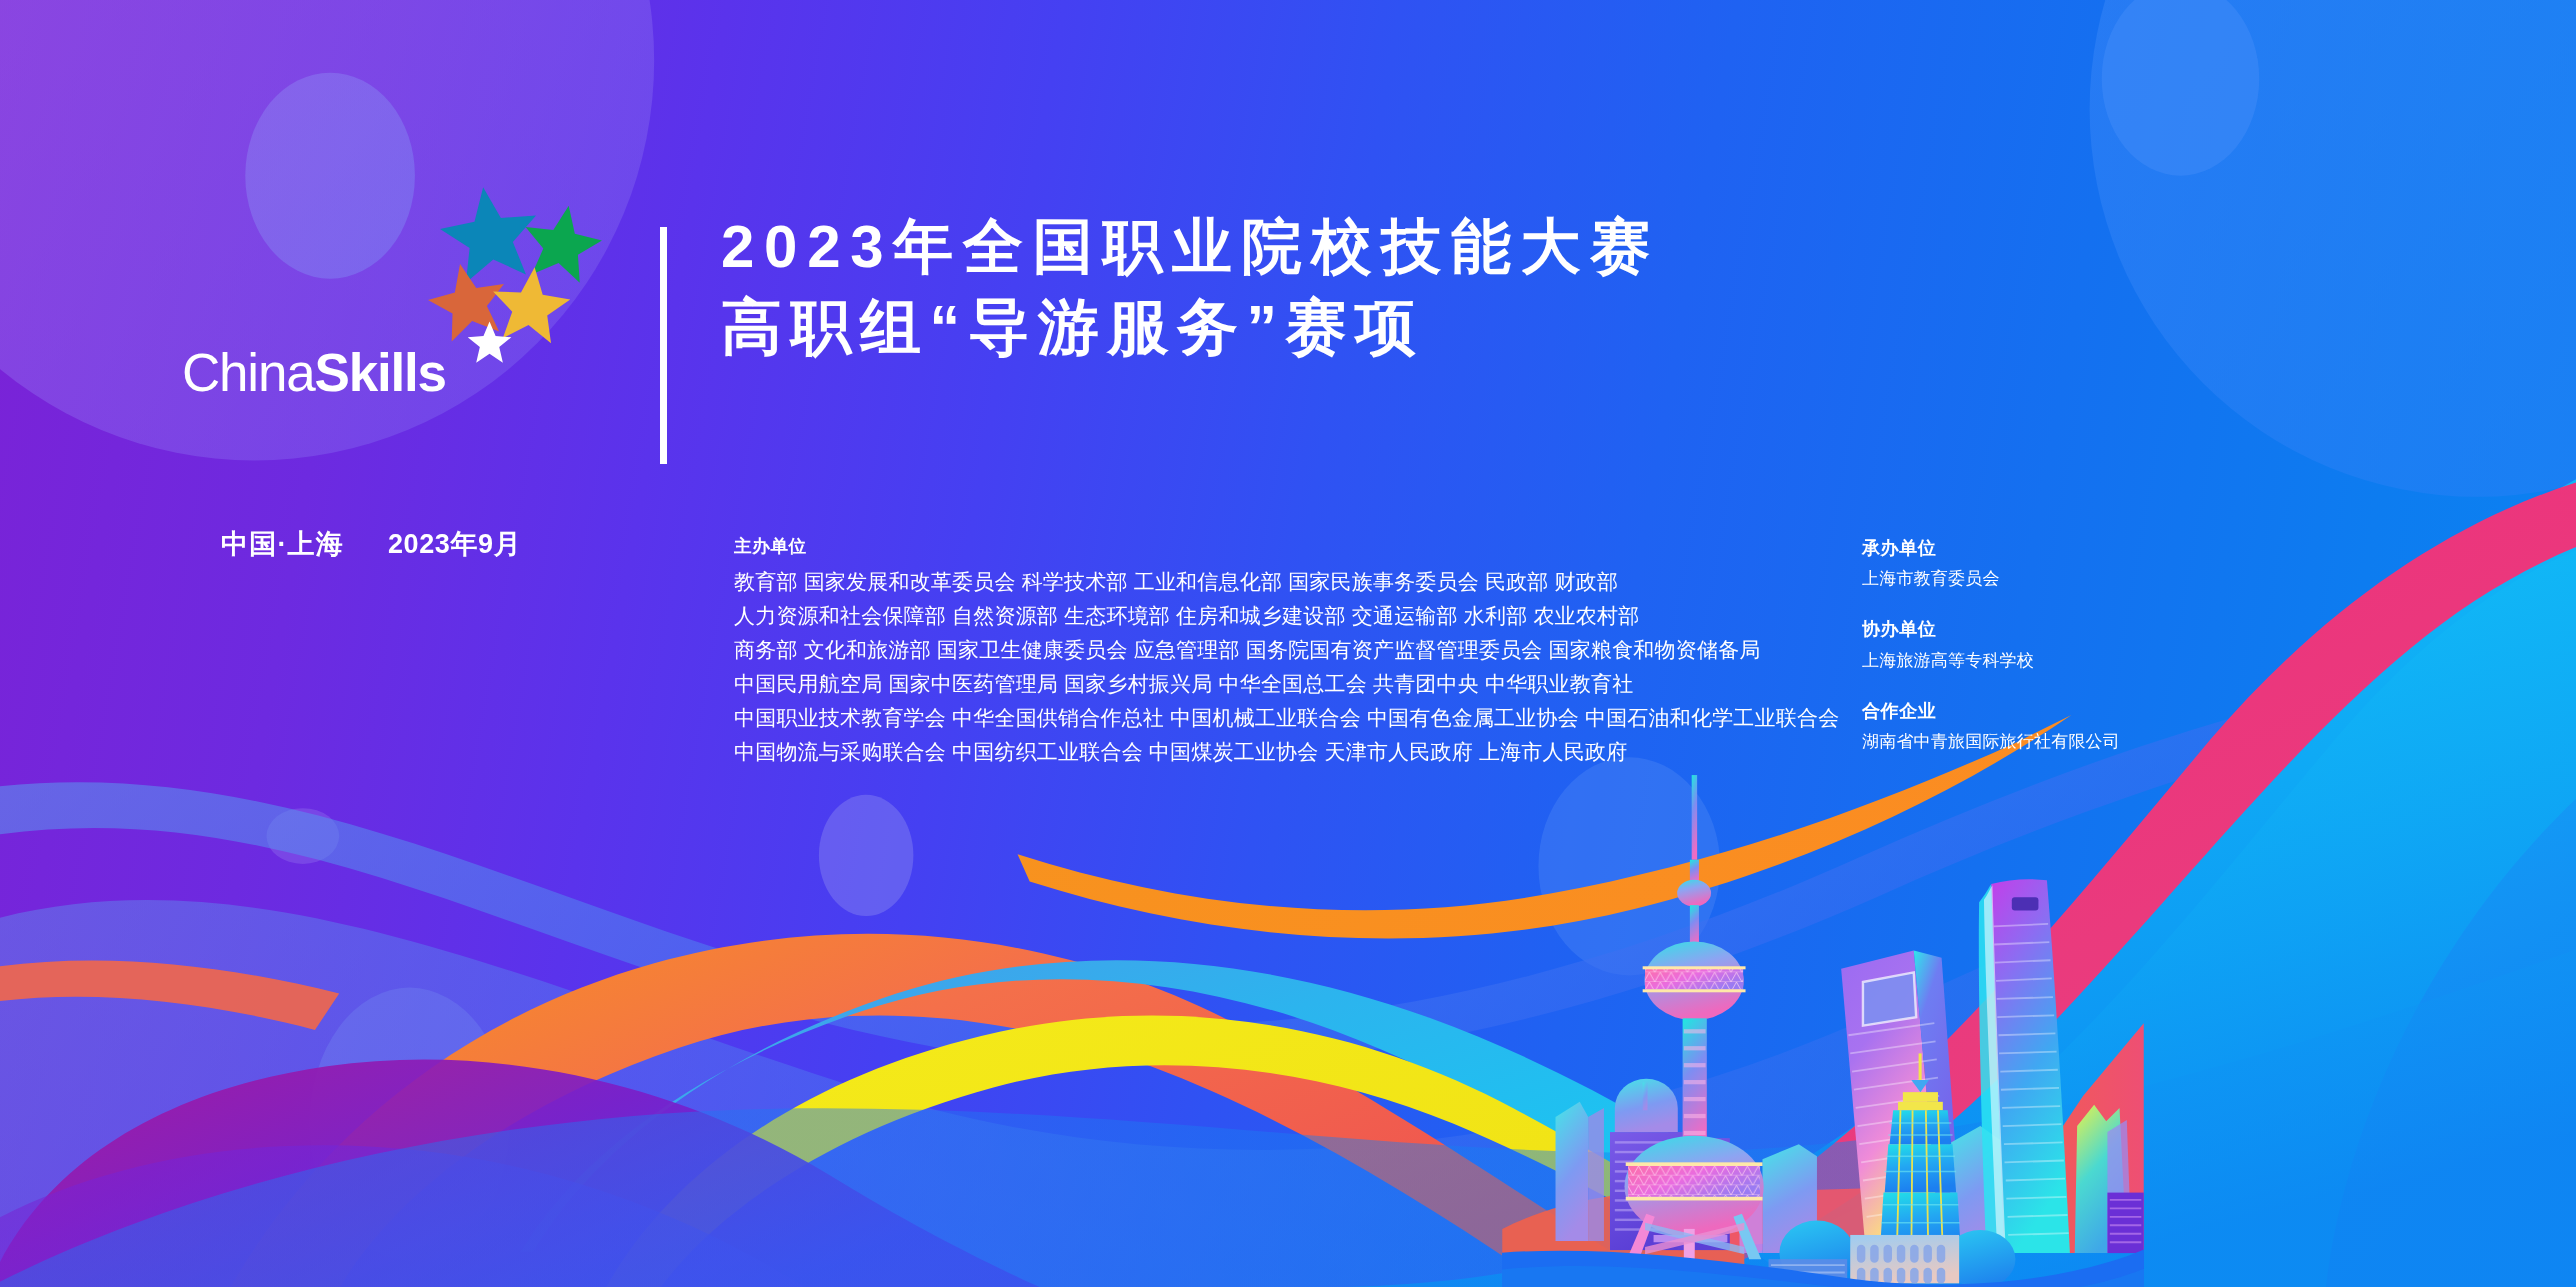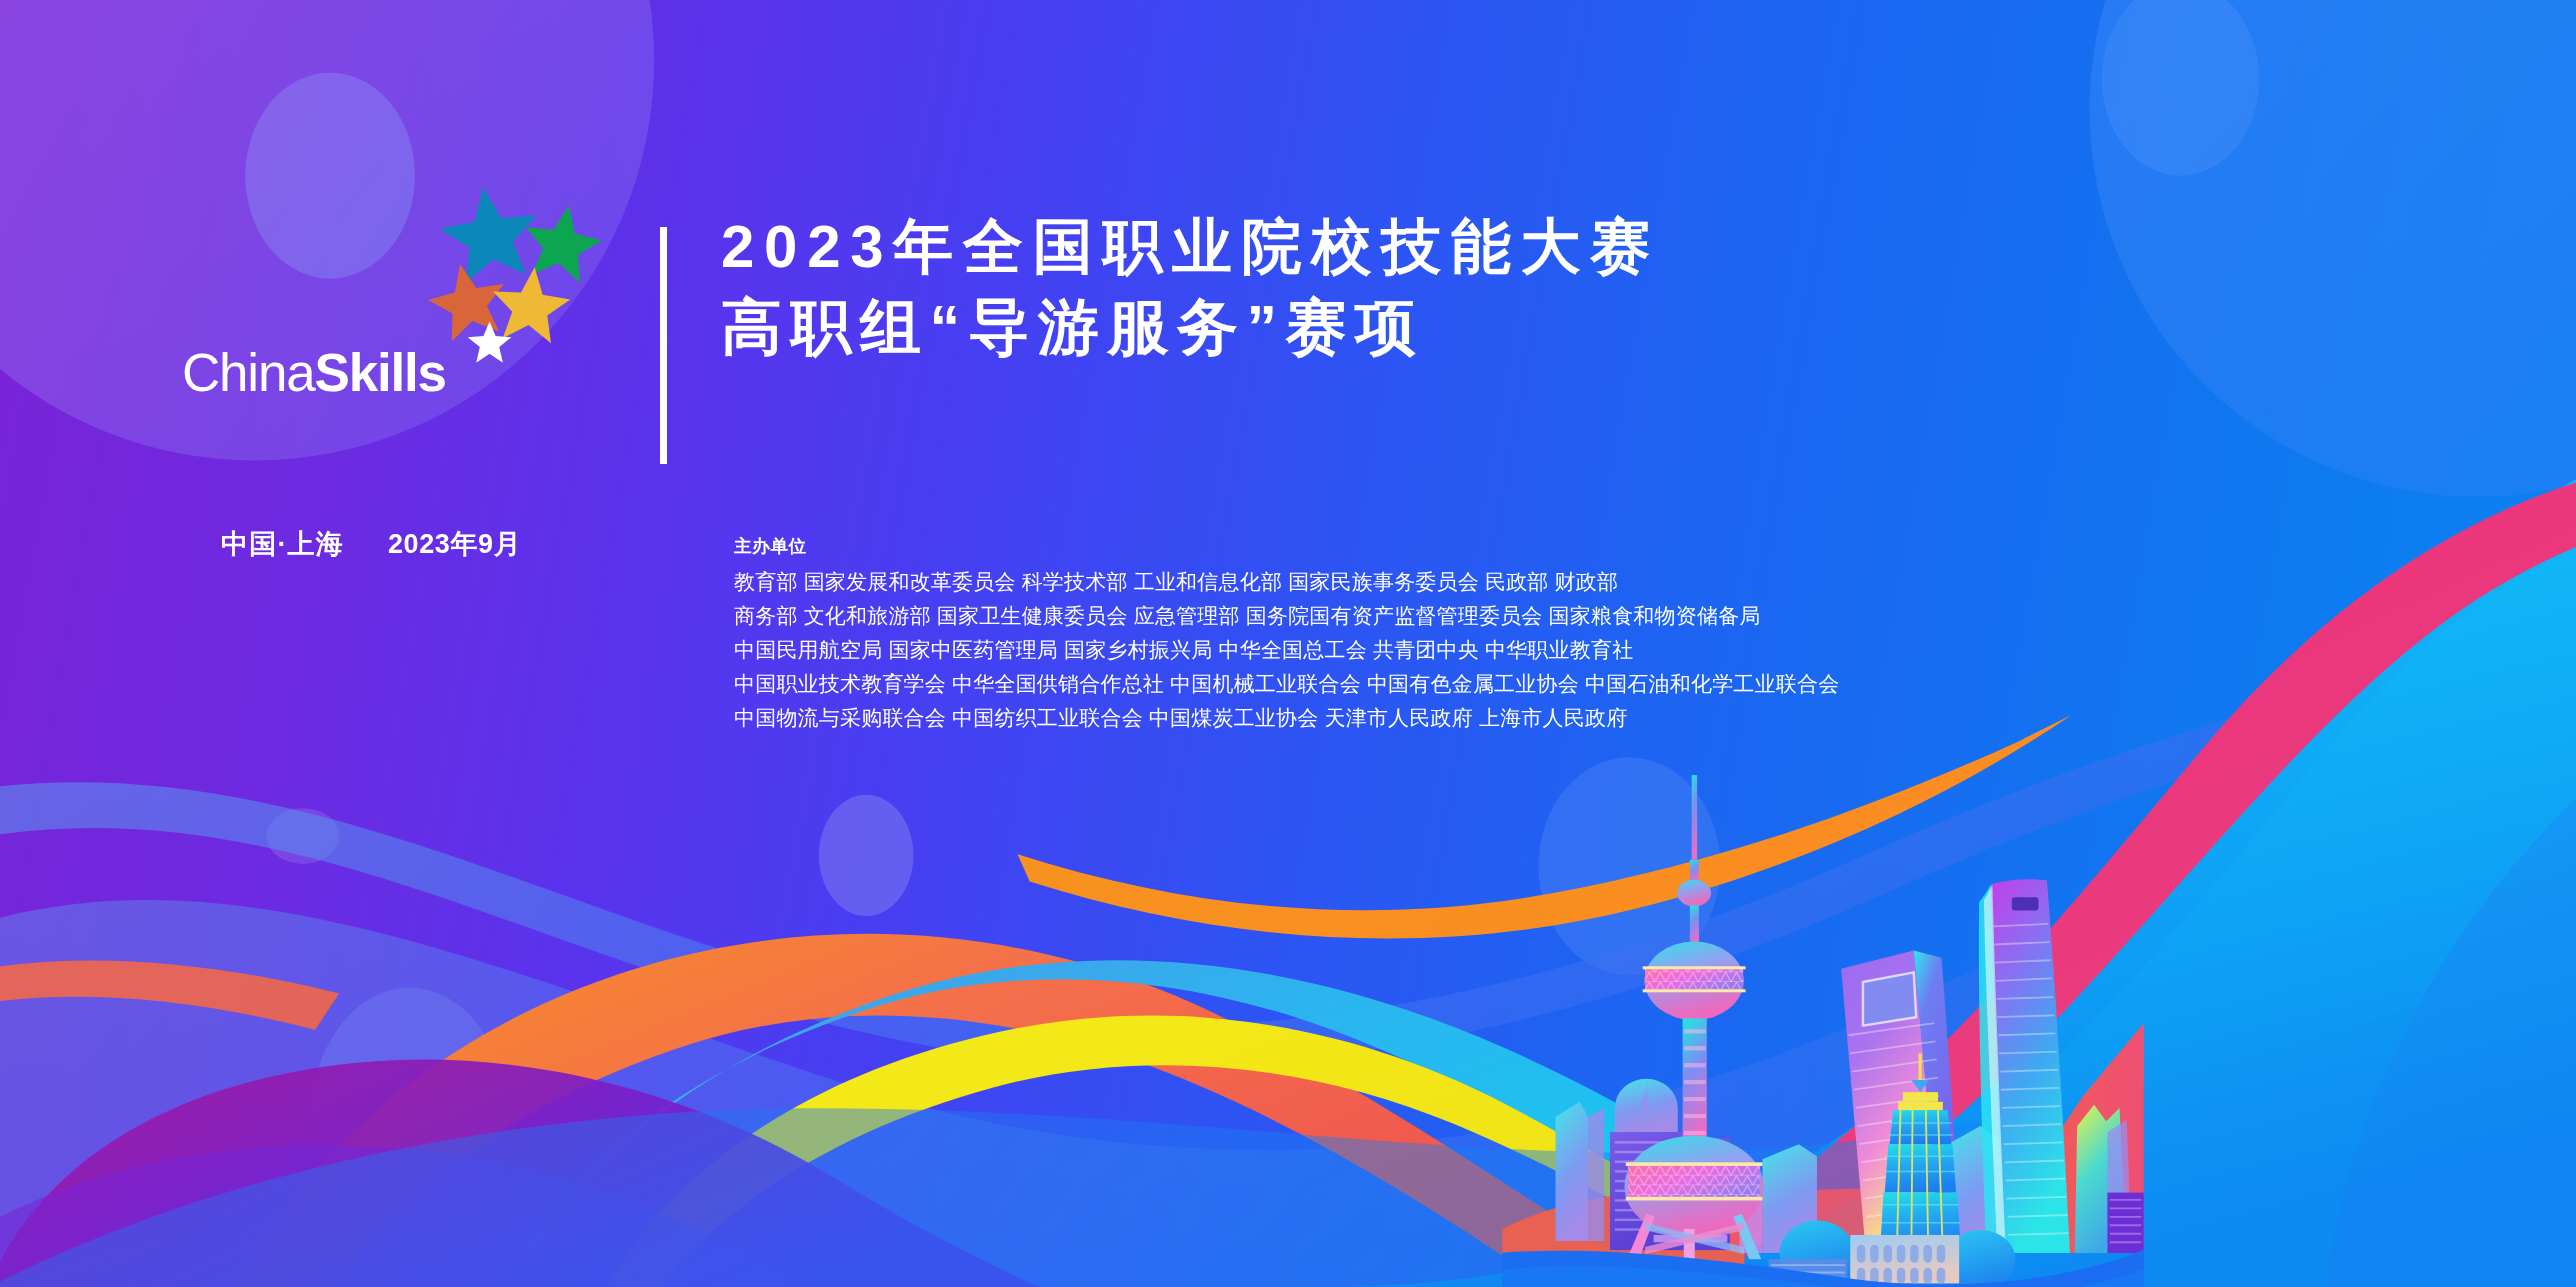--- a/index.html
+++ b/index.html
@@ -208,26 +208,41 @@
     <div class="title-2">高职组“导游服务”赛项</div>
   </div>
 
   <div class="meta-row">
     <span class="loc">中国·上海</span><span class="date">2023年9月</span>
   </div>
 
   <div class="org-main">
     <div class="org-head">主办单位</div>
     <div class="org-line">教育部  国家发展和改革委员会  科学技术部 工业和信息化部  国家民族事务委员会  民政部  财政部</div>
+    <div class="org-line">人力资源和社会保障部  自然资源部  生态环境部  住房和城乡建设部  交通运输部  水利部  农业农村部</div>
     <div class="org-line">商务部  文化和旅游部  国家卫生健康委员会  应急管理部  国务院国有资产监督管理委员会  国家粮食和物资储备局</div>
     <div class="org-line">中国民用航空局  国家中医药管理局  国家乡村振兴局  中华全国总工会  共青团中央  中华职业教育社</div>
     <div class="org-line">中国职业技术教育学会  中华全国供销合作总社  中国机械工业联合会  中国有色金属工业协会  中国石油和化学工业联合会</div>
     <div class="org-line">中国物流与采购联合会  中国纺织工业联合会  中国煤炭工业协会  天津市人民政府  上海市人民政府</div>
   </div>
 
+  <div class="org-side">
+    <div class="side-group">
+      <div class="side-head">承办单位</div>
+      <div class="side-body">上海市教育委员会</div>
+    </div>
+    <div class="side-group">
+      <div class="side-head">协办单位</div>
+      <div class="side-body">上海旅游高等专科学校</div>
+    </div>
+    <div class="side-group">
+      <div class="side-head">合作企业</div>
+      <div class="side-body">湖南省中青旅国际旅行社有限公司</div>
+    </div>
+  </div>
 
   <svg class="skyline" viewBox="0 0 1060 856">
     <defs>
       <linearGradient id="sA" x1="0" y1="0" x2="0.2" y2="1">
         <stop offset="0%" stop-color="#1FE8E0"></stop>
           <stop offset="45%" stop-color="#7E8DF2"></stop>
         <stop offset="100%" stop-color="#F06CC4"></stop>
       </linearGradient>
       <linearGradient id="sBall" x1="0" y1="0" x2="0.3" y2="1">
         <stop offset="0%" stop-color="#2FE3E6"></stop>

